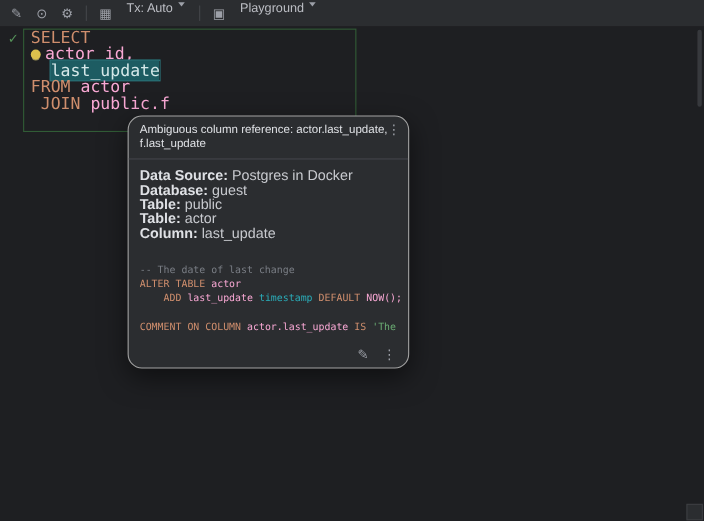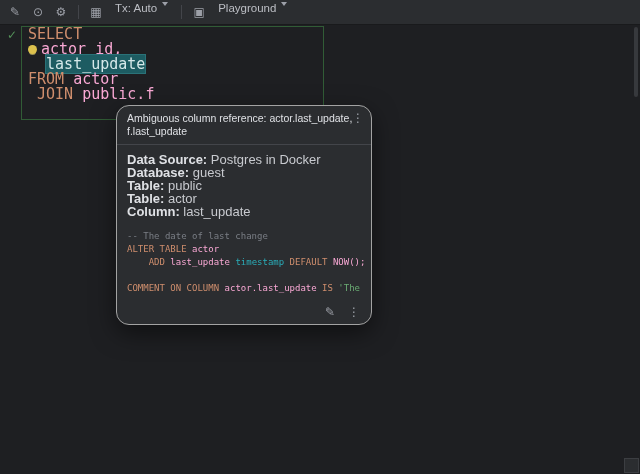--- a/index.html
+++ b/index.html
@@ -81,21 +81,21 @@
   .popup-kebab {
     position: absolute; right: 7px; top: 5px; color: #9da0a8; font-size: 12px;
     font-family: "DejaVu Sans", sans-serif; cursor: default;
   }
   .popup-divider { height: 0; border-top: 1px solid #43454a; }
   .popup-info { padding: 8px 10px 0 10px; font-size: 13px; line-height: 13px; }
   .info-row { white-space: nowrap; }
   .info-label { font-weight: bold; color: #dfe1e5; }
   .info-value { color: #c8cacf; }
   .popup-code {
-    margin-top: 12px; padding: 0 8px 4px 10px;
+    margin-top: 22px; padding: 0 8px 4px 10px;
     font-family: "DejaVu Sans Mono", "Liberation Mono", monospace;
     font-size: 9px; line-height: 13px;
   }
   .pcode-line { min-height: 13px; white-space: pre; }
   .popup-footer {
     height: 25px; display: flex; align-items: center; justify-content: flex-end;
     gap: 13px; padding: 0 11px;
   }
   .popup-footer span { color: #9da0a8; font-size: 12px; font-family: "DejaVu Sans", sans-serif; cursor: default; }
 </style>

